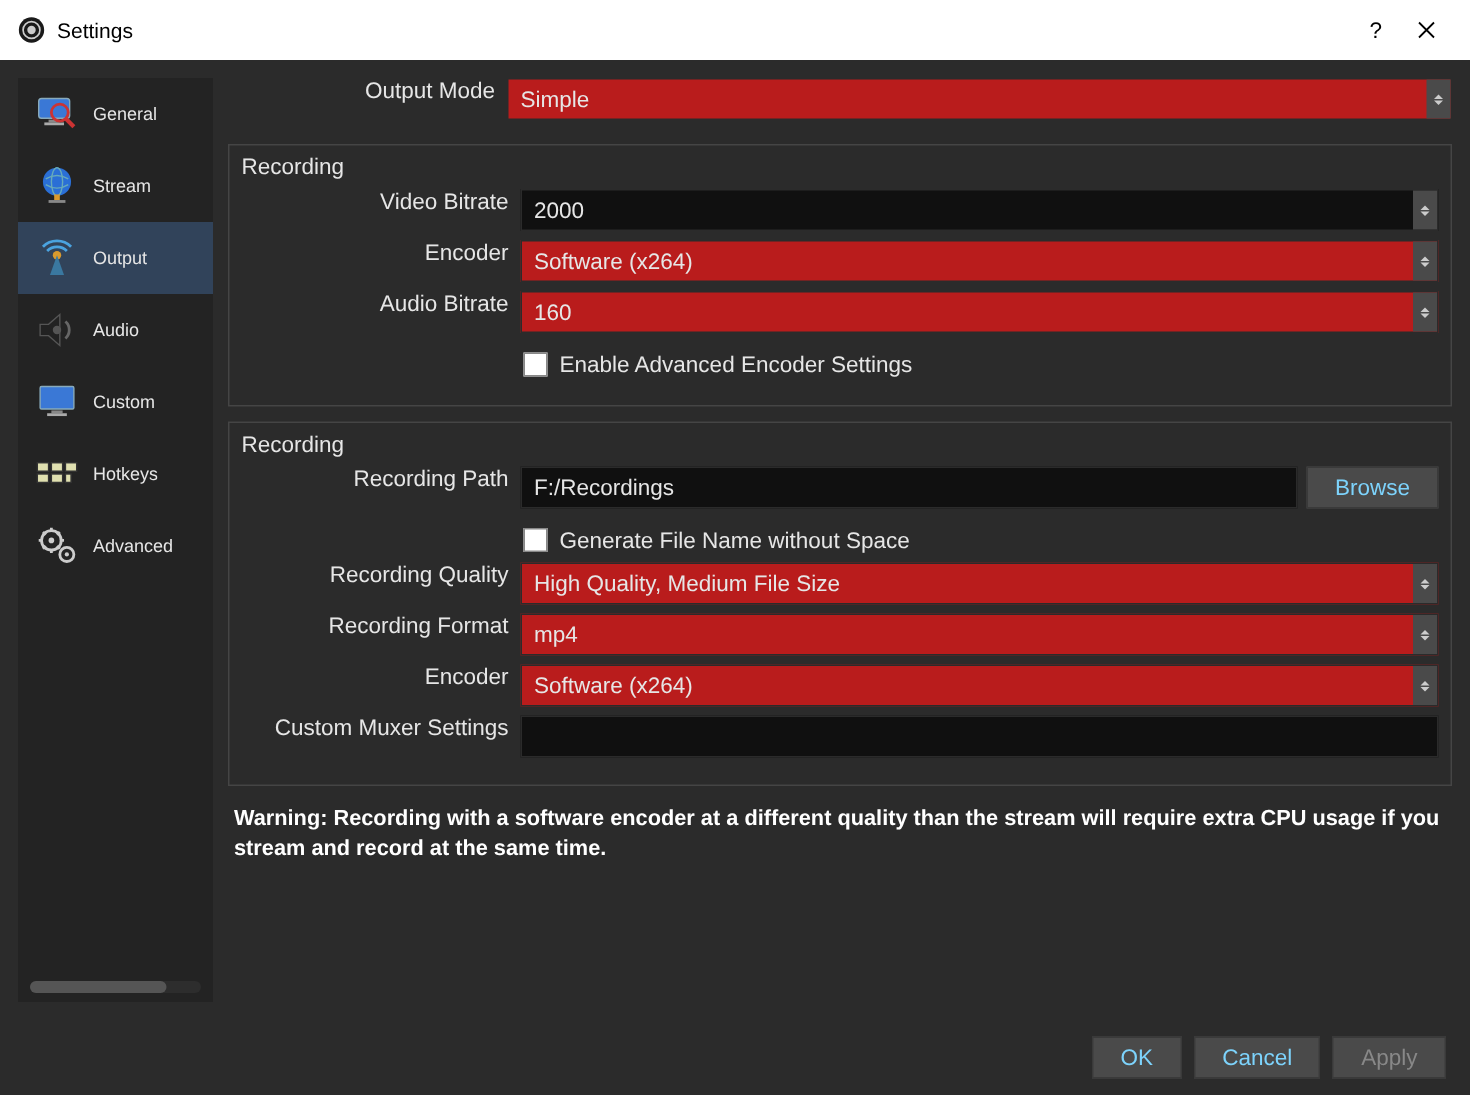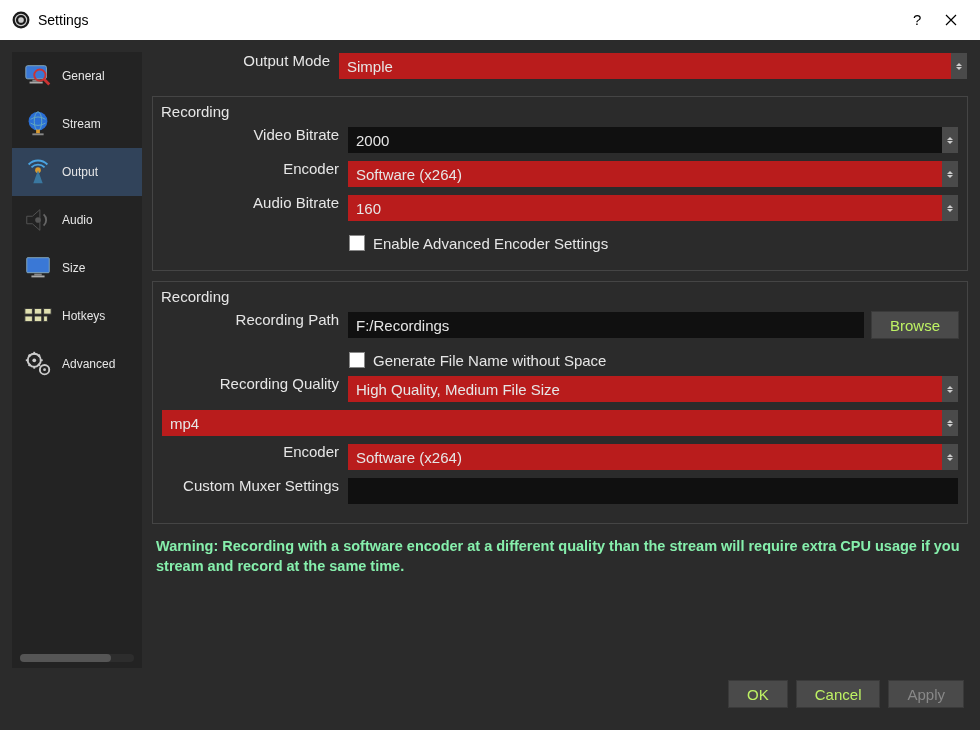--- a/index.html
+++ b/index.html
@@ -171,42 +171,42 @@
   .cb {
     width: 16px; height: 16px;
     background: #fff;
     border: 1px solid #888;
   }
   .cb-label { font-size: 15px; color: #e6e6e6; }
   .button {
     height: 28px;
     background: #4a4a4a;
     border: 1px solid #3a3a3a;
-    color: #bef264;
+    color: #7dd3fc;
     display: inline-flex;
     align-items: center;
     justify-content: center;
     padding: 0 18px;
     font-size: 15px;
   }
   .button.disabled { color: #888; }
   .browse { width: 88px; margin-left: 6px; }
   .warning {
-    color: #86efac;
+    color: #ffffff;
     font-size: 14.5px;
     font-weight: 600;
     line-height: 1.4;
     margin-top: 12px;
     padding: 0 4px;
   }
   .footer {
     height: 50px;
     background: #2b2b2b;
     display: flex;
-    align-items: flex-start;
+    align-items: center;
     justify-content: flex-end;
     gap: 8px;
     padding: 0 16px;
   }
 </style>
 </head>
 <body>
 
 <div class="window">
 
@@ -280,21 +280,21 @@
         <span class="side-label">Audio</span>
       </div>
       <div class="side-item">
         <div class="side-icon">
           <svg width="30" height="30" viewBox="0 0 32 32">
             <rect x="4" y="5" width="24" height="16" rx="1" fill="#3a78d6" stroke="#8ab"></rect>
             <rect x="12" y="22" width="8" height="2" fill="#888"></rect>
             <rect x="9" y="24" width="14" height="2" fill="#aaa"></rect>
           </svg>
         </div>
-        <span class="side-label">Size</span>
+        <span class="side-label">Custom</span>
       </div>
       <div class="side-item">
         <div class="side-icon">
           <svg width="30" height="30" viewBox="0 0 32 32">
             <rect x="2" y="8" width="8" height="6" fill="#e0e0b0" stroke="#333"></rect>
             <rect x="12" y="8" width="8" height="6" fill="#e0e0b0" stroke="#333"></rect>
             <rect x="22" y="8" width="8" height="6" fill="#e0e0b0" stroke="#333"></rect>
             <rect x="2" y="16" width="8" height="6" fill="#e0e0b0" stroke="#333"></rect>
             <rect x="12" y="16" width="8" height="6" fill="#e0e0b0" stroke="#333"></rect>
             <rect x="22" y="16" width="4" height="6" fill="#e0e0b0" stroke="#333"></rect>
@@ -418,20 +418,21 @@
               <span>High Quality, Medium File Size</span>
               <div class="dd-handle">
                   <div class="tri-up"></div>
                   <div class="tri-down"></div>
                 </div>
             </div>
           </div>
         </div>
 
         <div class="row">
+          <div class="lbl">Recording Format</div>
           <div class="field">
             <div class="select">
               <span>mp4</span>
               <div class="dd-handle">
                   <div class="tri-up"></div>
                   <div class="tri-down"></div>
                 </div>
             </div>
           </div>
         </div>

